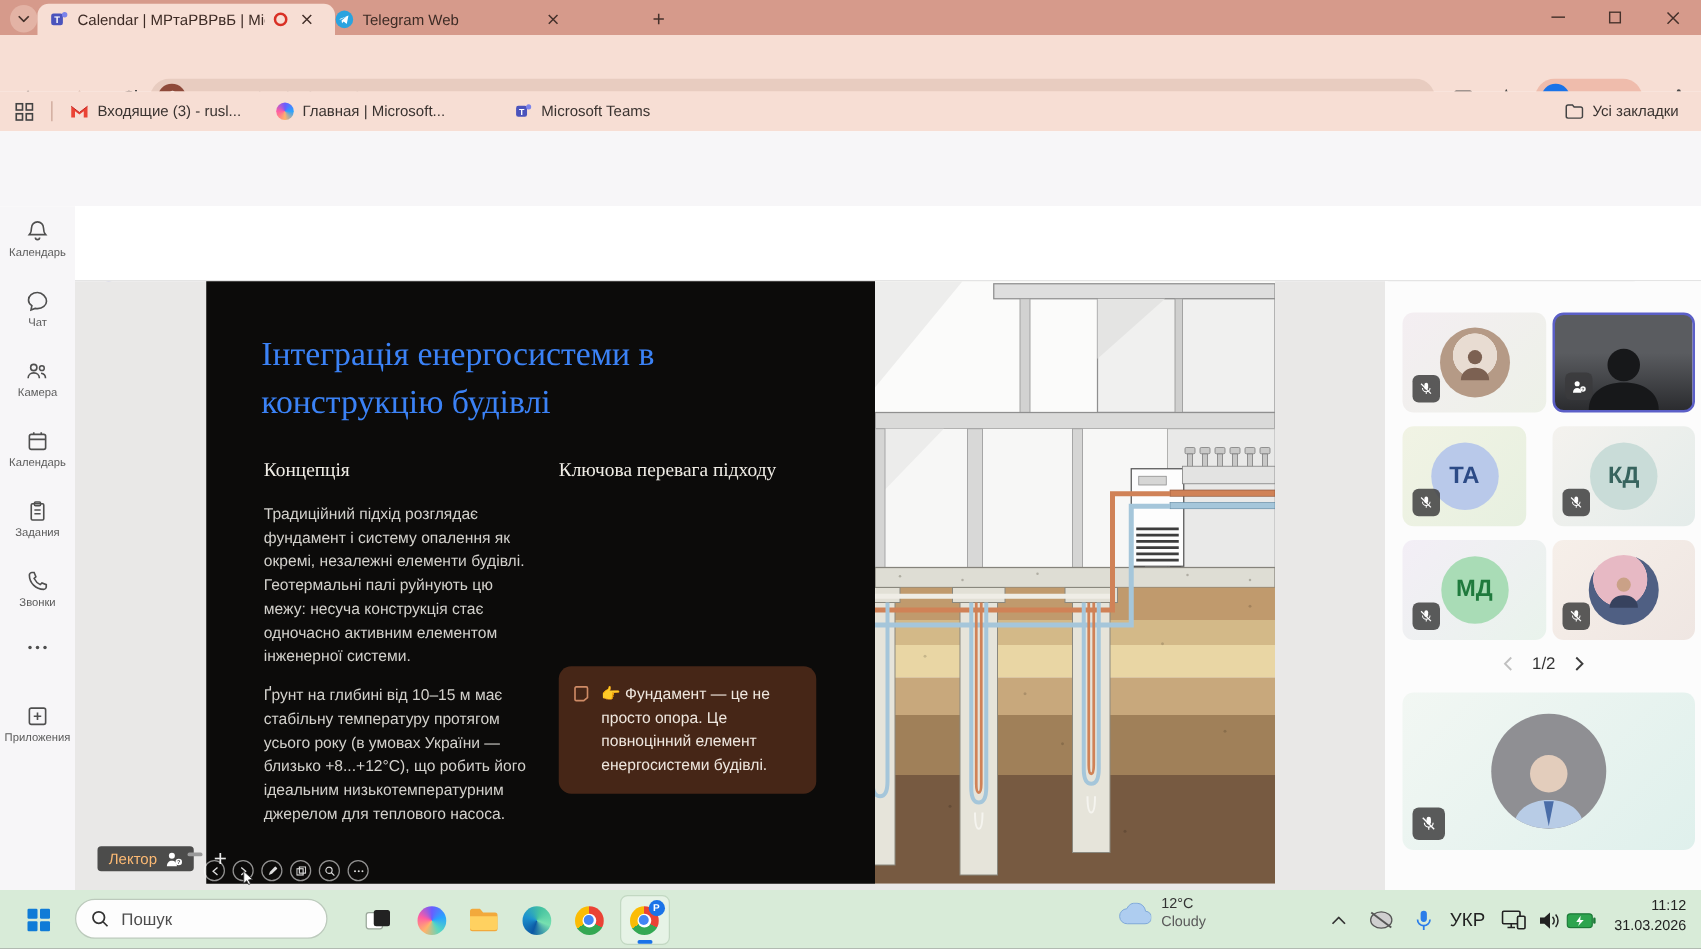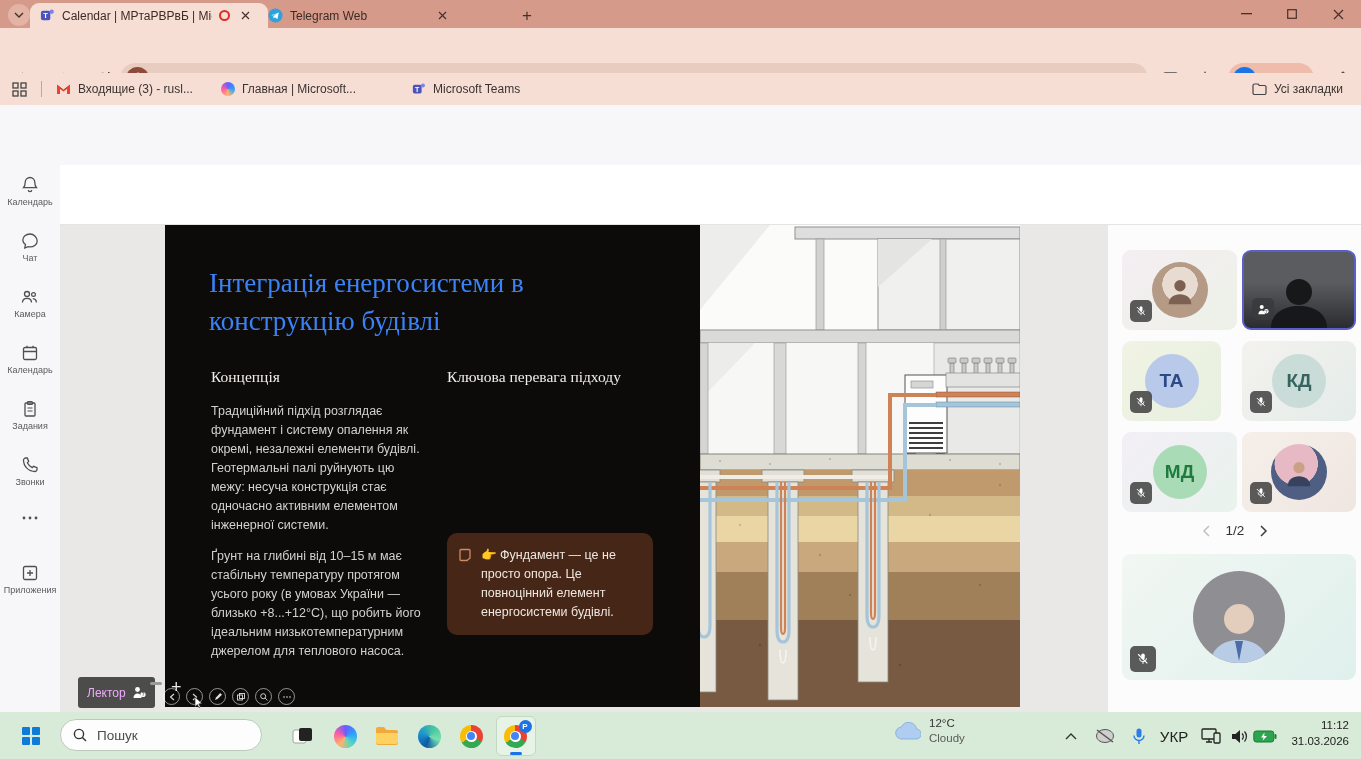--- a/index.html
+++ b/index.html
@@ -73,22 +73,22 @@
   .stage{left:60px;top:225px;width:1048px;height:487px;background:#e9e8e7;}
   .slide{left:165px;top:225px;width:535px;height:482px;background:#0c0b0a;color:#e8e6e1;}
   .stitle{position:absolute;left:44px;top:40px;width:400px;font-family:"Liberation Serif",serif;
           font-size:27px;line-height:1.4;color:#3b82f6;}
   .scol{position:absolute;top:143px;}
   .shead{font-family:"Liberation Serif",serif;font-size:15.5px;color:#f0ede6;margin:0 0 16px 0;}
   .sbody{font-size:12.5px;line-height:19px;color:#d3d1cc;margin:0 0 12px 0;}
   .callout{position:absolute;left:282px;top:308px;width:206px;background:#462617;border-radius:10px;
            padding:13px 12px 13px 12px;box-sizing:border-box;display:flex;gap:9px;}
   .callout .ctext{font-size:12.5px;line-height:19px;color:#efe7df;}
-  .lektor{left:78px;top:677px;height:31px;background:rgba(62,62,62,.92);border-radius:3px;display:flex;
-          align-items:center;gap:6px;padding:0 9px;color:#f0abfc;font-size:12px;}
+  .lektor{left:78px;top:677px;height:20px;background:rgba(62,62,62,.92);border-radius:3px;display:flex;
+          align-items:center;gap:6px;padding:0 9px;color:#fdba74;font-size:12px;}
   .lminus{left:150px;top:682px;width:12px;height:3px;background:#9a9a9a;border-radius:2px;}
   .sctrls{left:163px;top:688px;display:flex;gap:6px;}
   .sctrl{width:15px;height:15px;border-radius:50%;border:1px solid rgba(255,255,255,.55);
          display:flex;align-items:center;justify-content:center;}
   .pluscur{left:171px;top:677px;color:#e8e8e8;font-size:18px;font-weight:300;}
 
   
   .rail{left:1108px;top:225px;width:253px;height:487px;background:#fcfcfc;}
   .tile{position:absolute;border-radius:9px;display:flex;align-items:center;justify-content:center;overflow:hidden;}
   .init{width:54px;height:54px;border-radius:50%;display:flex;align-items:center;justify-content:center;

